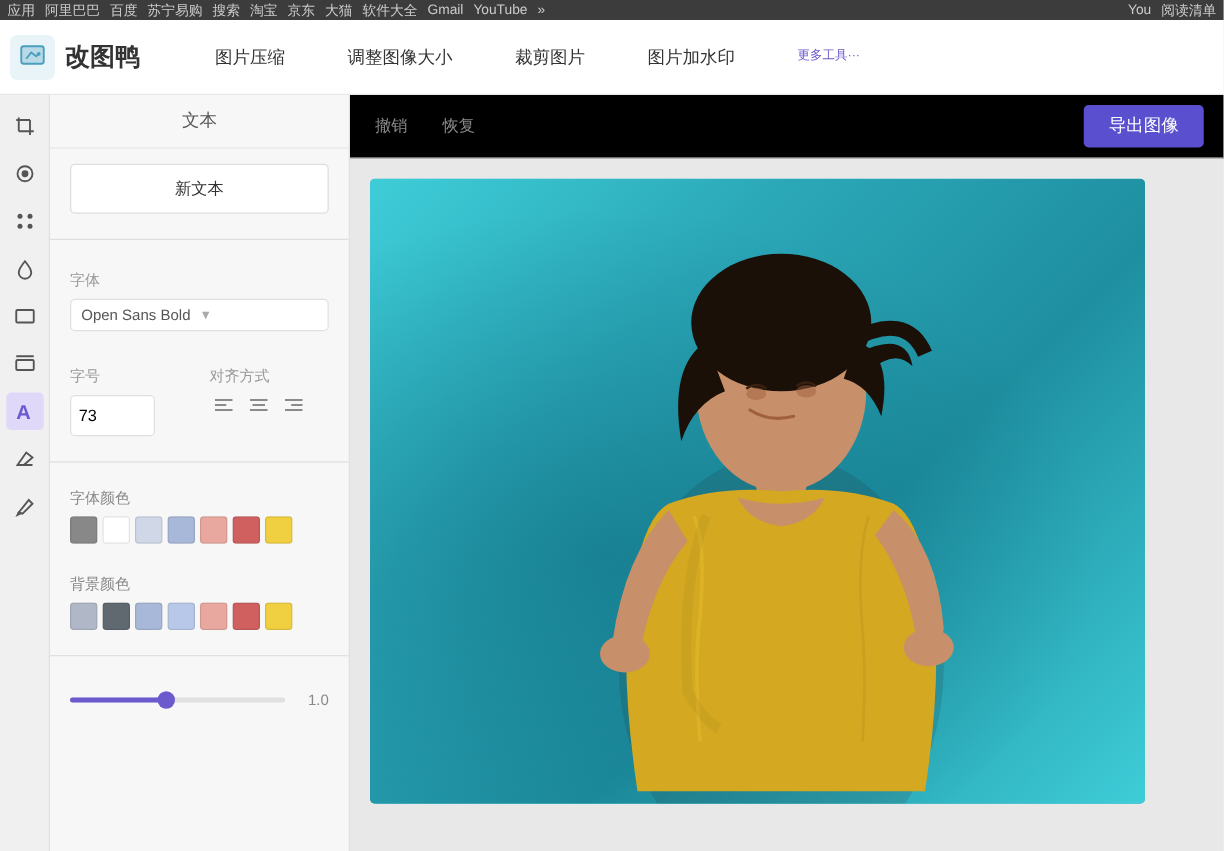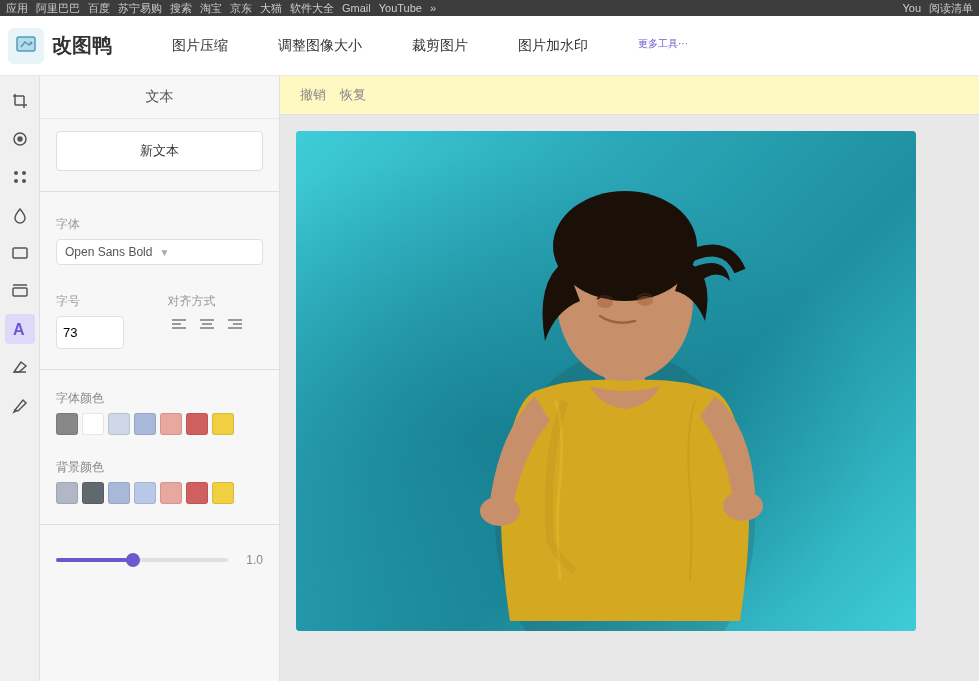--- a/index.html
+++ b/index.html
@@ -236,26 +236,26 @@
     }
 
     
     .canvas-area {
       flex: 1;
       background: #e8e8e8;
       position: relative;
       overflow: hidden;
     }
     .canvas-toolbar {
-      background: #fef9c3;
+      background: #000000;
       border-bottom: 1px solid #e0e0e0;
       padding: 8px 16px;
       display: flex;
       align-items: center;
-      gap: 6px;
+      gap: 20px;
     }
     .toolbar-btn {
       font-size: 13px;
       color: #888;
       cursor: pointer;
       padding: 2px 4px;
     }
     .export-btn {
       margin-left: auto;
       background: #5a4fcf;
@@ -503,20 +503,21 @@
         </div>
         <span class="line-height-value">1.0</span>
       </div>
     </div>
   </div>
 
   <div class="canvas-area">
     <div class="canvas-toolbar">
       <span class="toolbar-btn">撤销</span>
       <span class="toolbar-btn">恢复</span>
+      <button class="export-btn">导出图像</button>
     </div>
     <div class="canvas-content">
       <div class="image-container">
         <div class="photo-bg"></div>
         <div class="photo-shadow"></div>
 
         <svg class="person-svg" viewBox="0 0 380 490" xmlns="http://www.w3.org/2000/svg">
 
           <ellipse cx="190" cy="380" rx="130" ry="170" fill="#2a2a2a" opacity="0.15"></ellipse>
 

